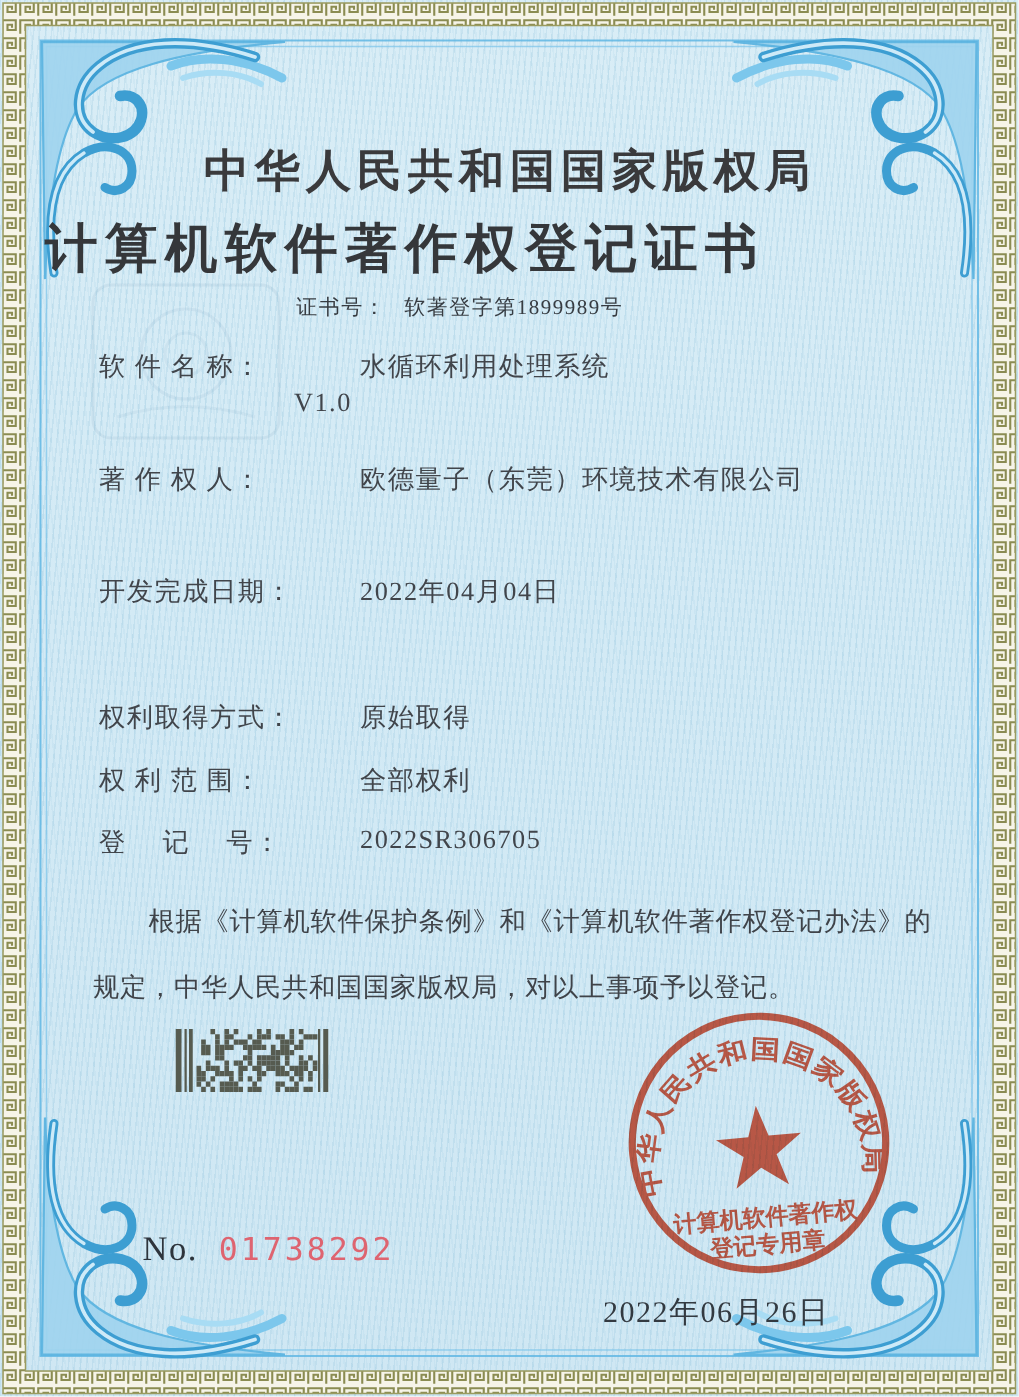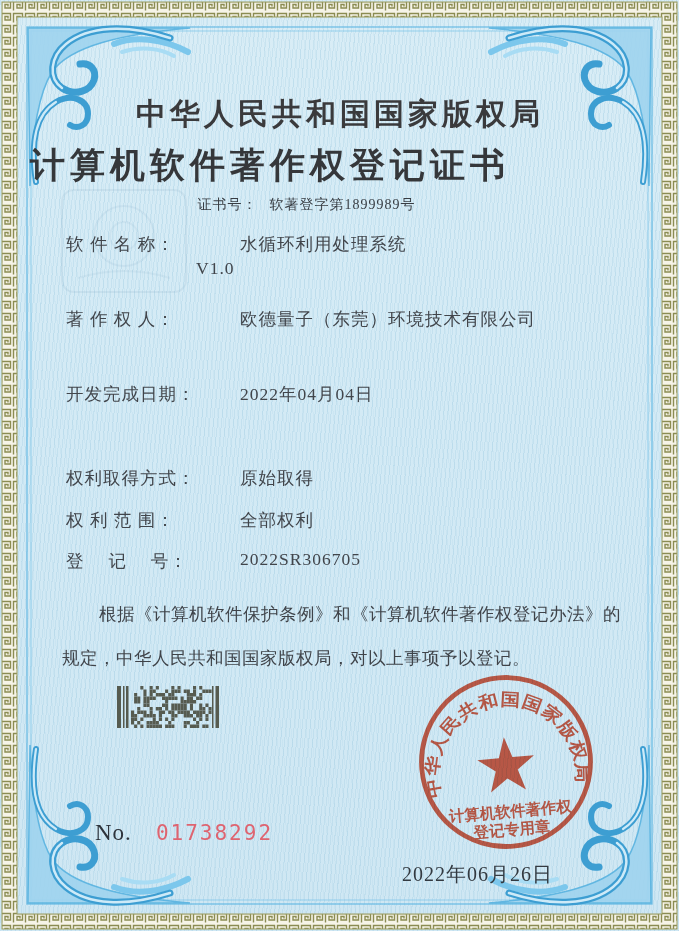--- a/index.html
+++ b/index.html
@@ -28,21 +28,21 @@
 
   .row{left:62px;width:560px;height:24px;font-size:17.5px;letter-spacing:1px;color:#41454b;}
   .row .lbl{position:absolute;left:4px;white-space:pre;}
   .row .val{position:absolute;left:134px;white-space:pre;margin-left:44px;}
   .val2{left:258px;top:258px;font-size:17.5px;letter-spacing:1px;color:#41454b;text-align:right;}
 
   .stmt{left:62px;width:558px;font-size:17.5px;letter-spacing:0.5px;color:#3f4349;}
   .stmt.l1{top:602px;padding-left:37px;}
   .stmt.l2{top:646px;}
 
-  .no-row{left:95px;top:820px;display:flex;align-items:baseline;gap:24px;}
+  .no-row{left:95px;top:820px;display:flex;align-items:baseline;gap:14px;}
   .no-prefix{font-size:23px;color:#2e343c;letter-spacing:1px;}
   .no-digits{font-family:"DejaVu Sans Mono",monospace;font-size:21px;color:#de6470;letter-spacing:2px;}
 
   .issue-date{left:402px;top:820px;font-size:20px;letter-spacing:1px;color:#333a41;z-index:3;margin-top:41px;}
 
   .barcode{position:absolute;left:117px;top:686px;width:102px;height:42px;}
 
   .seal{position:absolute;left:410px;top:666px;width:192px;height:192px;
     transform:rotate(-5deg);z-index:4;mix-blend-mode:multiply;opacity:0.88;}
 

